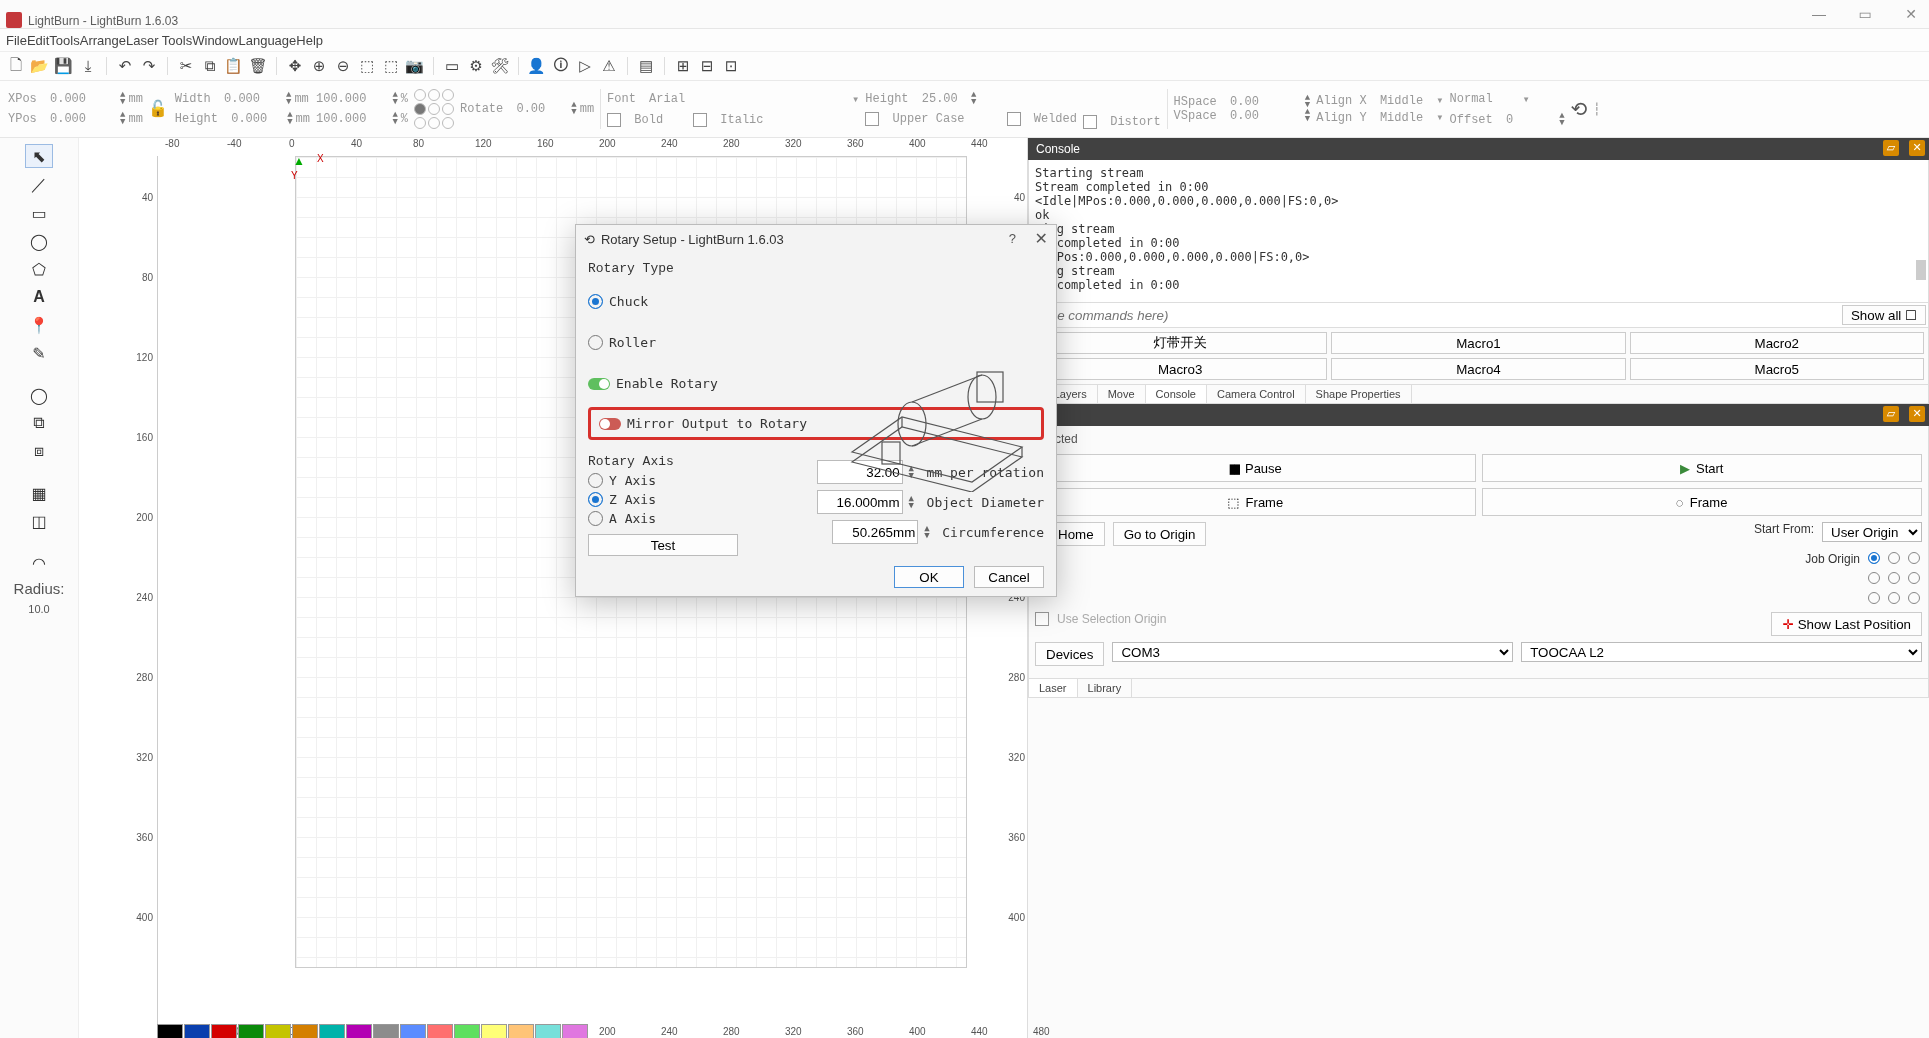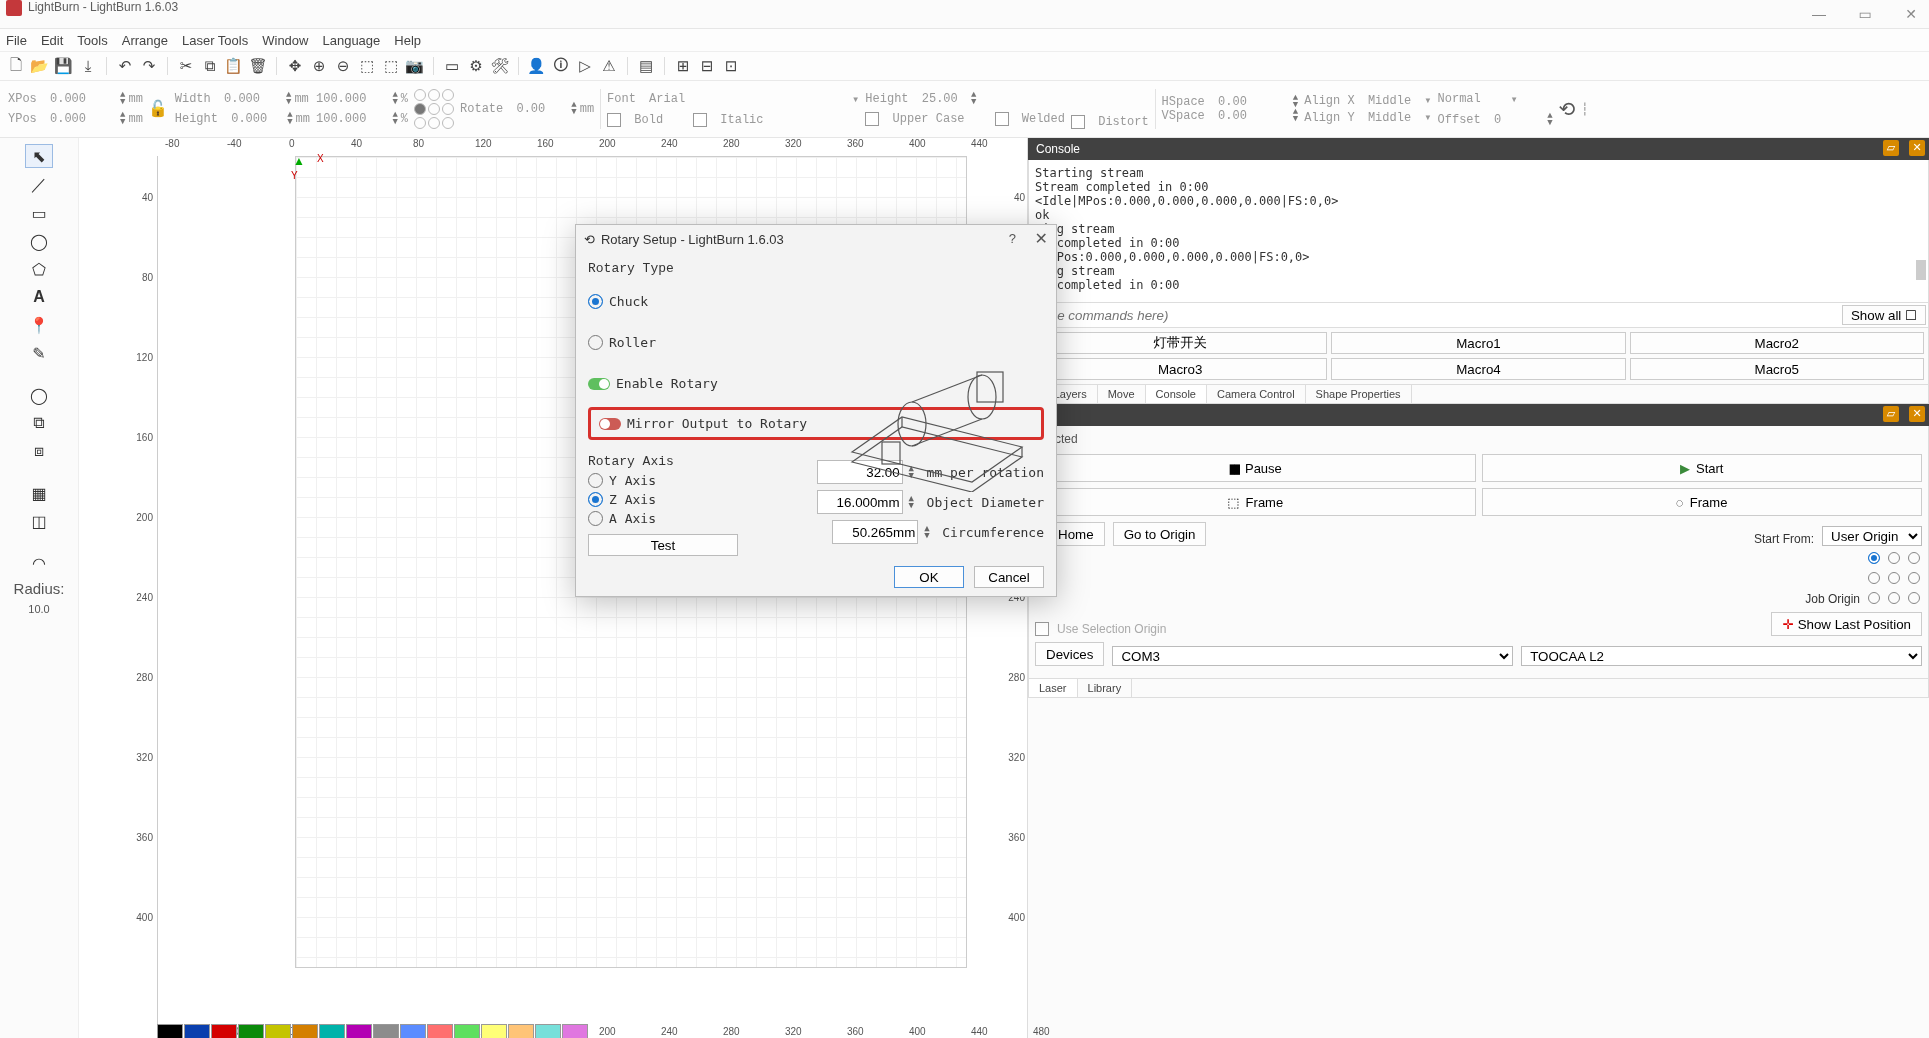--- a/index.html
+++ b/index.html
@@ -1,22 +1,22 @@
 <!DOCTYPE html>
 <html><head>
 <meta charset="utf-8">
 <style>
   html,body{margin:0;padding:0;width:1929px;height:1038px;font-family:"Segoe UI",Tahoma,sans-serif;font-size:12px;color:#333;background:#fff;overflow:hidden}
   .mono{font-family:Consolas,"Courier New",monospace}
-  .titlebar{height:28px;background:#fbfbfb;border-bottom:1px solid #e6e6e6;display:flex;align-items:flex-start;padding:0 6px;position:relative}
+  .titlebar{height:28px;background:#fbfbfb;border-bottom:1px solid #e6e6e6;display:flex;align-items:flex-end;padding:0 6px;position:relative}
   .titlebar .logo{width:16px;height:16px;background:#c4383b;display:inline-block;margin-right:6px;border-radius:2px}
   .titlebar .title{color:#5c5c5c;font-size:12px}
   .titlebar .winbtns{position:absolute;right:4px;top:0;height:28px;display:flex;gap:18px;align-items:center;color:#888}
   .titlebar .winbtns span{width:28px;text-align:center;font-size:14px}
-  .menubar{height:22px;background:#fdfdfd;border-bottom:1px solid #eee;display:flex;align-items:center;padding:0 6px;gap:14px;color:#444;font-size:13px}
+  .menubar{height:22px;background:#fdfdfd;border-bottom:1px solid #eee;display:flex;align-items:center;padding:0 6px;color:#444;font-size:13px}
   .toolbar{height:28px;background:#fdfdfd;border-bottom:1px solid #e9e9e9;display:flex;align-items:center;padding:0 6px;gap:4px}
   .toolbar .tbtn{width:20px;height:20px;display:inline-flex;align-items:center;justify-content:center;color:#444;font-size:15px}
   .toolbar .sep{width:1px;height:18px;background:#ddd;margin:0 4px}
   .propbar{height:56px;background:#fdfdfd;border-bottom:1px solid #e6e6e6;display:flex;align-items:center;padding:0 8px;gap:6px}
   .propfield{display:flex;align-items:center;gap:3px;color:#999}
   .spin{font-size:9px;color:#777;line-height:7px}
   .leftcol{display:flex;flex-direction:column;gap:2px}
   .main{display:flex;height:calc(1038px - 28px - 22px - 28px - 56px)}
   .sidebar{width:78px;background:#fbfbfb;border-right:1px solid #eee;display:flex;flex-direction:column;align-items:center;padding-top:6px;gap:6px}
   .sidebar .tool{width:26px;height:22px;display:flex;align-items:center;justify-content:center;color:#333;font-size:16px}
@@ -44,21 +44,21 @@
   .console-input-row input{flex:1;border:none;padding:0 6px;color:#888;font-style:italic}
   .console-input-row button{border:1px solid #ccc;background:#fdfdfd;height:20px;padding:0 8px;margin-right:2px}
   .macro-grid{display:grid;grid-template-columns:repeat(3,1fr);gap:4px;padding:4px;background:#fbfbfb;border:1px solid #ddd;border-top:none}
   .macro-grid button{height:22px;border:1px solid #ccc;background:#fdfdfd;font-family:"SimSun",sans-serif}
   .tabs{display:flex;background:#fbfbfb;border:1px solid #ddd;border-top:none}
   .tabs .tab{padding:3px 10px;font-size:11px;color:#444;border-right:1px solid #ddd}
   .tabs .tab.sel{background:#fff}
   .laser-body{background:#fbfbfb;border:1px solid #ddd;border-top:none;padding:6px}
   .btnrow{display:flex;gap:6px;margin-bottom:6px}
   .widebtn{flex:1;height:28px;border:1px solid #ccc;background:#fdfdfd;display:flex;align-items:center;justify-content:center;gap:6px;font-size:13px}
-  .row2{display:flex;gap:8px;align-items:flex-end;margin-bottom:6px}
+  .row2{display:flex;gap:8px;align-items:flex-start;margin-bottom:6px}
   .row2 .btn{border:1px solid #ccc;background:#fdfdfd;height:24px;padding:0 10px;display:flex;align-items:center;gap:4px}
   select,input.fld{border:1px solid #bbb;background:#fff;height:20px;padding:0 4px}
   .radio3x3{display:grid;grid-template-columns:repeat(3,14px);grid-auto-rows:14px;gap:6px}
   .radio3x3 .r{width:10px;height:10px;border:1px solid #888;border-radius:50%}
   .radio3x3 .r.sel{background:#1a75d1;border-color:#1a75d1;box-shadow:inset 0 0 0 2px #fff}
   .dialog{position:absolute;left:575px;top:224px;width:480px;background:#f3f3f3;border:1px solid #bbb;box-shadow:0 6px 30px rgba(0,0,0,.25);z-index:50}
   .dialog .dtitle{height:28px;display:flex;align-items:center;padding:0 8px;font-size:13px;color:#333;position:relative}
   .dialog .dtitle .dclose{position:absolute;right:8px;top:4px;font-size:16px;color:#555}
   .dialog .dtitle .dhelp{position:absolute;right:40px;top:6px;font-size:13px;color:#555}
   .dialog .dbody{padding:8px 12px}
@@ -183,21 +183,21 @@
 
   <div class="leftcol" style="gap:6px">
     <div class="propfield"><span>Font</span>&nbsp;<span style="width:200px;display:inline-block">Arial</span><span style="color:#999">▾</span></div>
     <div style="display:flex;gap:30px">
       <span class="propfield"><span class="chk-off"></span>&nbsp;<span>Bold</span></span>
       <span class="propfield"><span class="chk-off"></span>&nbsp;<span>Italic</span></span>
     </div>
   </div>
   <div class="leftcol" style="gap:6px">
     <div class="propfield"><span>Height</span>&nbsp;<span>25.00</span>&nbsp;<span class="spin">▲<br>▼</span></div>
-    <div style="display:flex;gap:30px">
+    <div style="display:flex;gap:42px">
       <span class="propfield"><span class="chk-off"></span>&nbsp;<span>Upper Case</span></span>
       <span class="propfield"><span class="chk-off"></span>&nbsp;<span>Welded</span></span>
     </div>
   </div>
   <div class="leftcol" style="gap:6px;margin-left:-120px;margin-top:26px">
      <span class="propfield" style="margin-left:120px"><span class="chk-off"></span>&nbsp;<span>Distort</span></span>
   </div>
   <span style="width:1px;height:40px;background:#e3e3e3"></span>
   <div class="leftcol" style="gap:0">
     <div class="propfield"><span>HSpace</span>&nbsp;<span>0.00</span><span style="width:40px"></span><span class="spin">▲<br>▼</span></div>

